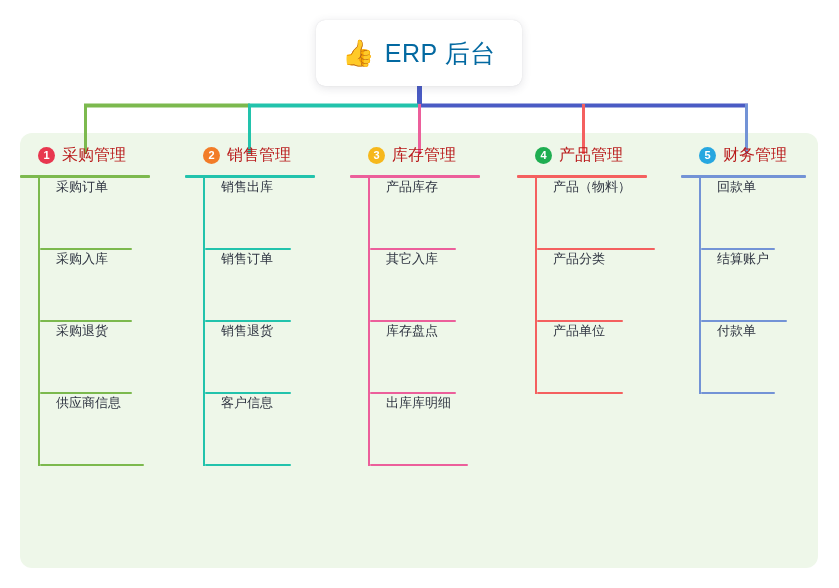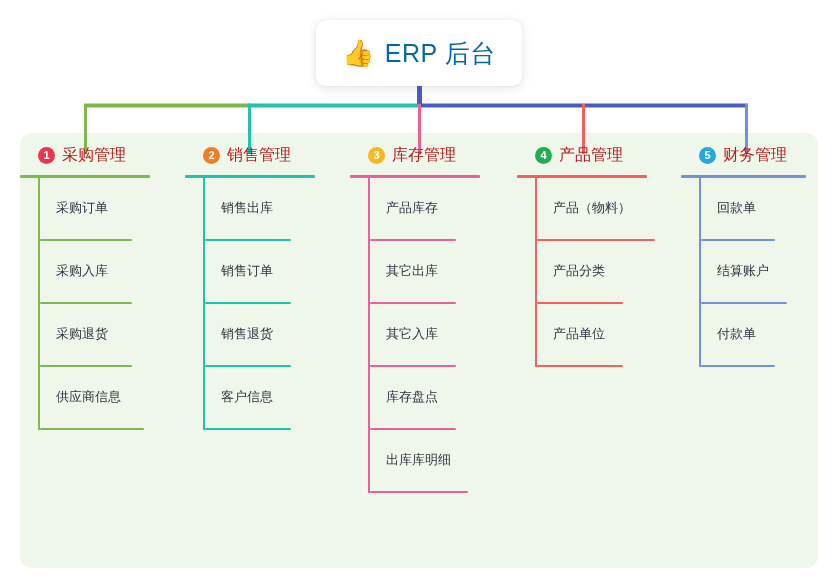--- a/index.html
+++ b/index.html
@@ -118,25 +118,25 @@
   }
   .spine {
     position: absolute;
     left: 0;
     top: 0;
     bottom: 0;
     width: 2px;
   }
   .item {
     position: relative;
-    height: 63px;
+    height: 72px;
     box-sizing: border-box;
     padding-left: 18px;
     display: flex;
-    align-items: center;
+    align-items: flex-start;
   }
   .item-label {
     font-size: 13px;
     color: #2f3542;
     white-space: nowrap;
     padding-bottom: 4px;
   }
   .item-rule {
     position: absolute;
     left: 2px;
@@ -231,24 +231,20 @@
           <span class="col-title">库存管理</span>
         </div>
         <div class="header-rule" style="background: rgb(236, 95, 155); width: 130px;"></div>
         <div class="items">
           <div class="spine" style="background: rgb(236, 95, 155);"></div>
           <div class="item">
             <span class="item-label">产品库存</span>
             <div class="item-rule" style="background: rgb(236, 95, 155); width: 86px;"></div>
           </div>
           <div class="item">
-            <span class="item-label">其它出库</span>
-            <div class="item-rule" style="background: rgb(236, 95, 155); width: 86px;"></div>
-          </div>
-          <div class="item">
             <span class="item-label">其它入库</span>
             <div class="item-rule" style="background: rgb(236, 95, 155); width: 86px;"></div>
           </div>
           <div class="item">
             <span class="item-label">库存盘点</span>
             <div class="item-rule" style="background: rgb(236, 95, 155); width: 86px;"></div>
           </div>
           <div class="item">
             <span class="item-label">出库库明细</span>
             <div class="item-rule" style="background: rgb(236, 95, 155); width: 98px;"></div>

